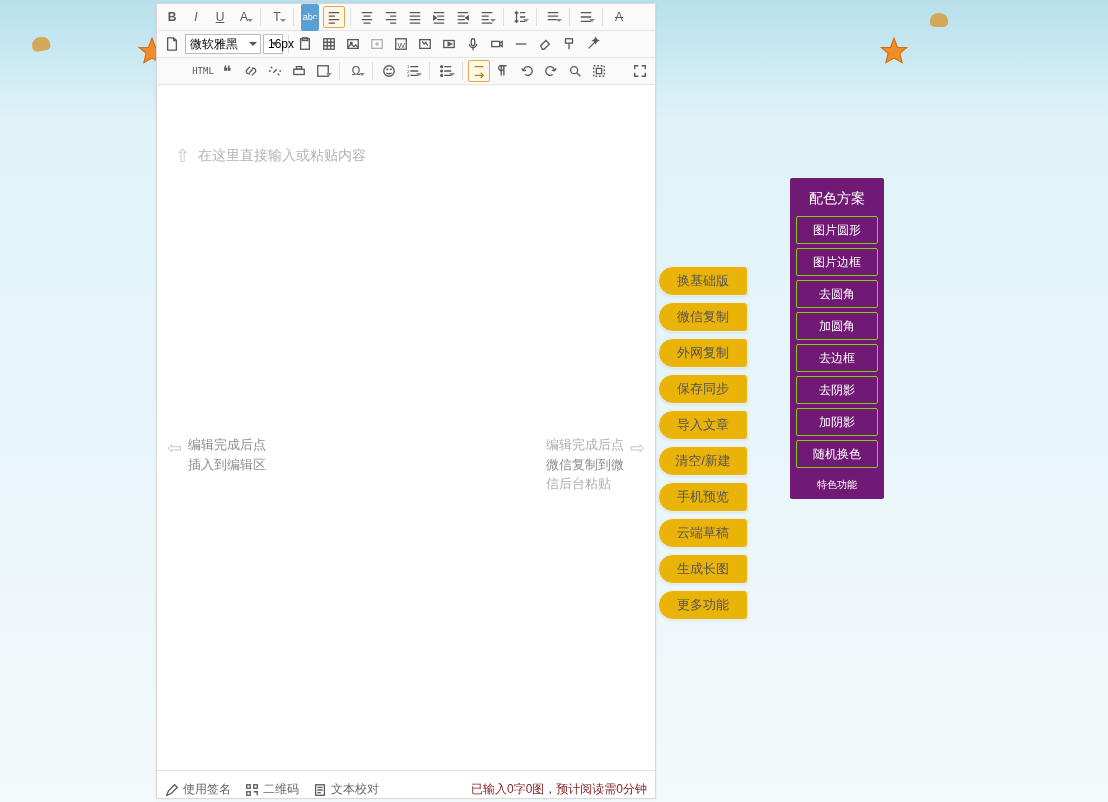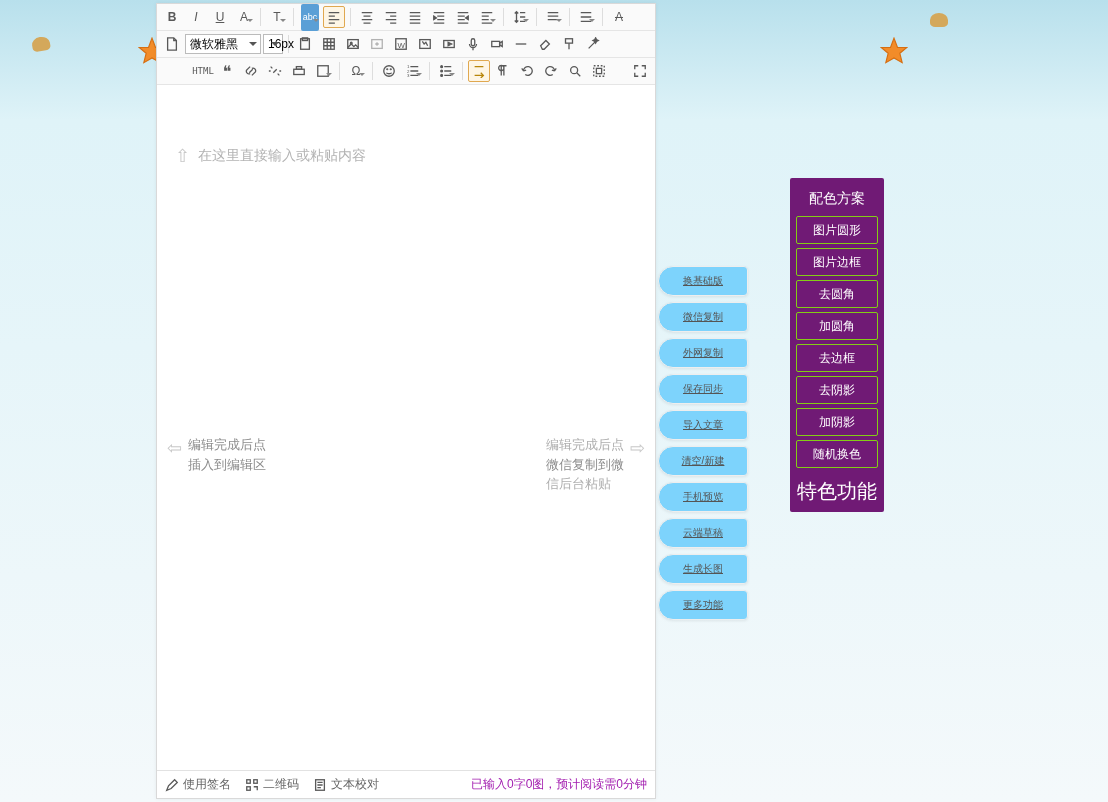--- a/index.html
+++ b/index.html
@@ -49,47 +49,46 @@
 
 .editor-body { position: relative; height: calc(100% - 110px); padding: 60px 18px 0; }
 .placeholder-top { color: #b3b3b3; font-size: 14px; display: flex; align-items: center; gap: 8px; }
 .hint-center { position: absolute; top: 350px; left: 0; right: 0; display: flex; justify-content: space-between; padding: 0 10px; }
 .hint-block { display: flex; align-items: flex-start; gap: 6px; color: #aeaeae; font-size: 13px; line-height: 1.5; }
 .hint-block .em { color: #8c8c8c; }
 .arrow   { font-size: 18px; color: #c8c8c8; }
 
 .statusbar {
   position: absolute; left: 0; right: 0; bottom: 0; height: 28px;
-  border-top: 1px solid #e2e2e2; display: flex; align-items: center;
+  border-top: 1px solid #e2e2e2; display: flex; align-items: flex-end;
   font-size: 12px; color: #666; padding: 0 8px; gap: 14px; background: #fff;
 }
 .status-item { display: inline-flex; align-items: center; gap: 4px; cursor: pointer; }
-.status-right { margin-left: auto; color: #a21caf; font-size: 12px; }
+.status-right { margin-left: auto; color: #7f1d1d; font-size: 12px; }
 
 .side-actions { position: absolute; left: 658px; top: 266px; display: flex; flex-direction: column; gap: 6px; }
 .side-btn {
-  width: 90px; height: 30px; background: #7dd3fc; border: 1px solid #eee;
+  width: 90px; height: 30px; background: #eab308; border: 1px solid #eee;
   border-radius: 15px 4px 4px 15px; box-shadow: 0 1px 3px rgba(0,0,0,.08);
-  font-size: 10px; color: #555; display: flex; align-items: center; justify-content: center;
+  font-size: 13px; color: #555; display: flex; align-items: center; justify-content: center;
   cursor: pointer;
-  text-decoration: underline;
 }
 
 .panel {
   position: absolute; left: 790px; top: 178px; width: 94px;
   background: #701a75; color: #fff; border-radius: 2px;
   padding: 8px 6px 5px; font-size: 13px;
 }
 .panel-title { text-align: center; padding: 4px 0 8px; font-size: 14px; }
 .panel-btn {
   border: 1px solid #84cc16; border-radius: 2px; height: 28px;
   display: flex; align-items: center; justify-content: center;
   margin-bottom: 4px; cursor: pointer; font-size: 12px;
 }
-.panel-subtitle { text-align: center; padding: 6px 0 2px; font-size: 20px; }
+.panel-subtitle { text-align: center; padding: 6px 0 2px; font-size: 10px; }
 
 svg.ico { width: 14px; height: 14px; stroke: #595959; stroke-width: 1.5; fill: none; }
 </style>
 </head>
 <body>
 
 <div class="bg-layer">
   <div class="shell-l"></div>
   <div class="shell-r"></div>
   <svg class="star-l" viewBox="0 0 24 24">

